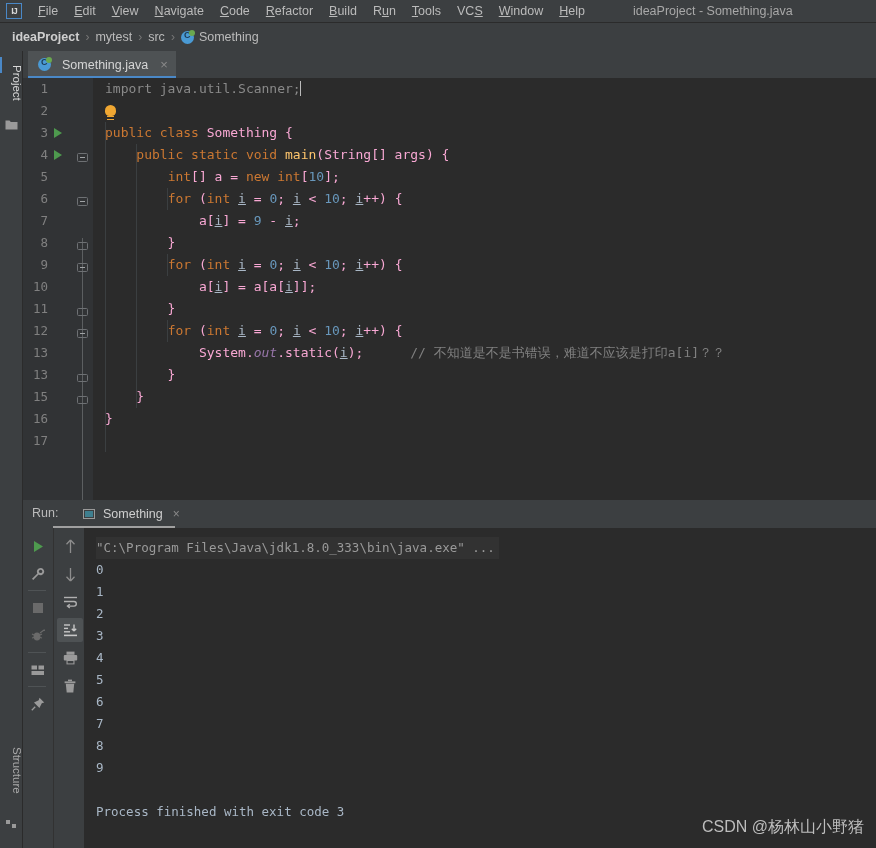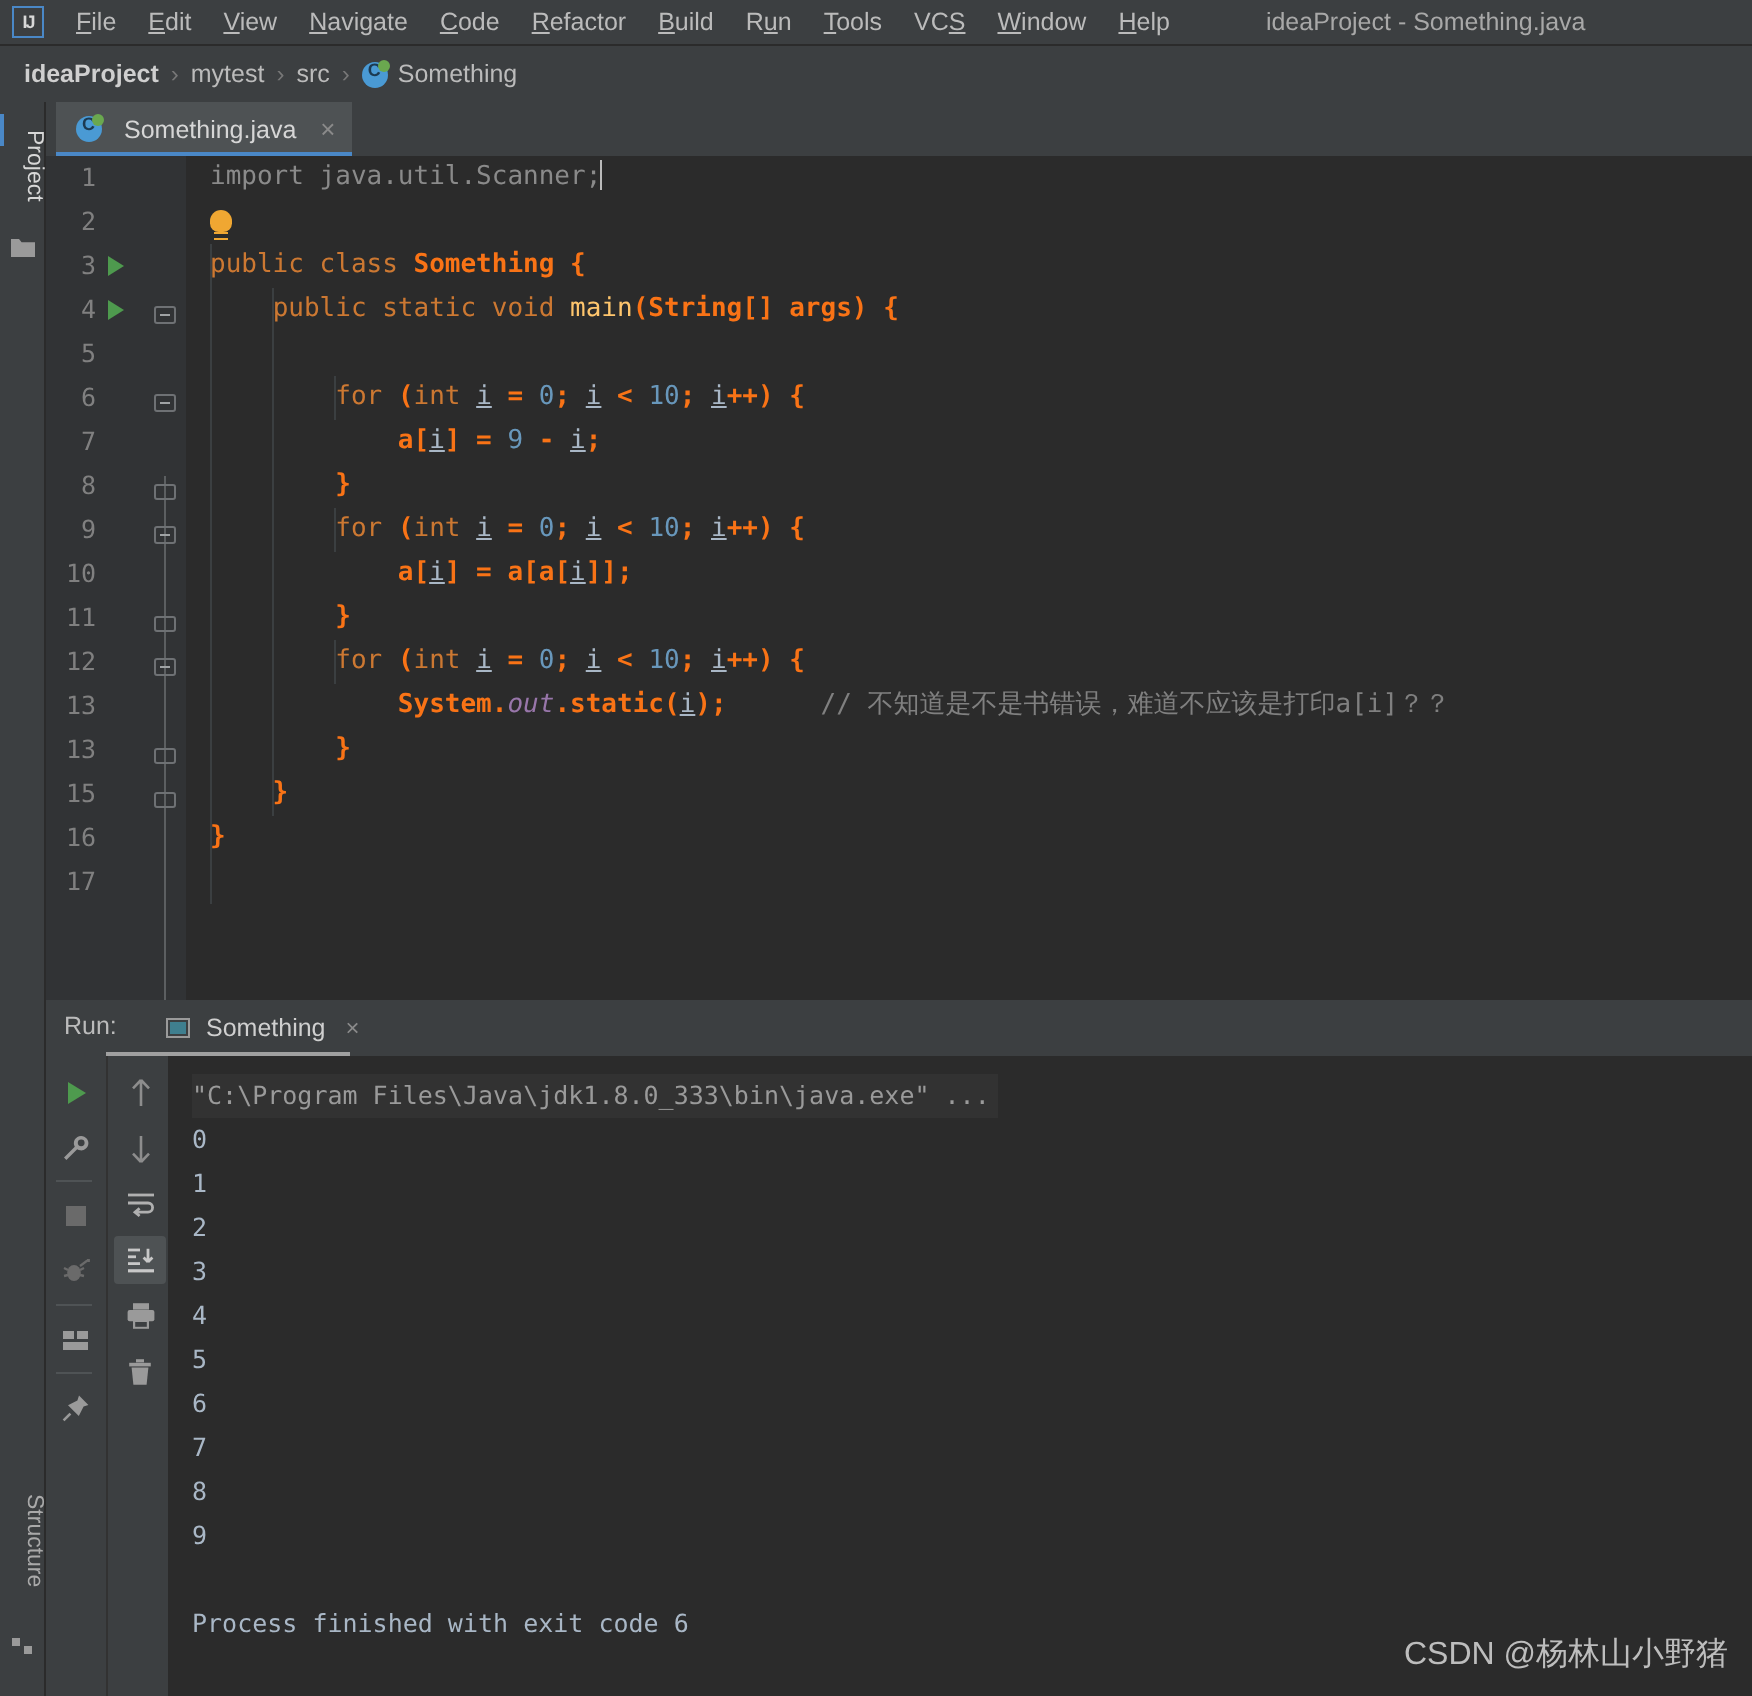--- a/index.html
+++ b/index.html
@@ -116,21 +116,21 @@
     position: absolute; top: 0; left: 70px; width: 783px; height: 422px;
     font-family: "DejaVu Sans Mono", monospace; font-size: 13px;
     line-height: 22px; white-space: pre;
     background: #2b2b2b;
   }
   .cline { position: absolute; left: 12px; height: 22px; white-space: pre; }
   .ind-guide { position: absolute; width: 1px; background: #3b3f41; }
   
   .k  { color: #cc7832; }            
   .n  { color: #6897bb; }            
-  .s  { color: #f97316; font-weight: bold; }            
+  .s  { color: #f9a8d4; }            
   .f  { color: #ffc66d; }            
   .st { color: #9876aa; font-style: italic; }  
   .cm { color: #808080; }            
   .v  { color: #a9b7c6; text-decoration: underline; text-decoration-color:#a9b7c6; }
   .imp{ color: #8a8a8a; text-align: center; }
   .caret {
     display: inline-block; width: 1px; height: 15px; background: #bbbbbb;
     vertical-align: -3px; margin-left: -1px;
   }
   .bulb {
@@ -370,20 +370,21 @@
       <div class="ind-guide" style="left:12px;  top:44px;  height:330px;"></div>
       <div class="ind-guide" style="left:43px;  top:66px;  height:264px;"></div>
       <div class="ind-guide" style="left:74px;  top:110px; height:22px;"></div>
       <div class="ind-guide" style="left:74px;  top:176px; height:22px;"></div>
       <div class="ind-guide" style="left:74px;  top:242px; height:22px;"></div>
 
       <div class="cline" style="top:0px;"><span class="imp">import java.util.Scanner;</span><span class="caret"></span></div>
       <div class="cline" style="top:22px;"></div>
       <div class="cline" style="top:44px;"><span class="k">public class </span><span class="s">Something {</span></div>
       <div class="cline" style="top:66px;"><span class="s">    </span><span class="k">public static void </span><span class="f">main</span><span class="s">(String[] args) {</span></div>
+      <div class="cline" style="top:88px;"><span class="s">        </span><span class="k">int</span><span class="s">[] a = </span><span class="k">new </span><span class="k">int</span><span class="s">[</span><span class="n">10</span><span class="s">];</span></div>
       <div class="cline" style="top:110px;"><span class="s">        </span><span class="k">for </span><span class="s">(</span><span class="k">int </span><span class="v">i</span><span class="s"> = </span><span class="n">0</span><span class="s">; </span><span class="v">i</span><span class="s"> &lt; </span><span class="n">10</span><span class="s">; </span><span class="v">i</span><span class="s">++) {</span></div>
       <div class="cline" style="top:132px;"><span class="s">            a[</span><span class="v">i</span><span class="s">] = </span><span class="n">9</span><span class="s"> - </span><span class="v">i</span><span class="s">;</span></div>
       <div class="cline" style="top:154px;"><span class="s">        }</span></div>
       <div class="cline" style="top:176px;"><span class="s">        </span><span class="k">for </span><span class="s">(</span><span class="k">int </span><span class="v">i</span><span class="s"> = </span><span class="n">0</span><span class="s">; </span><span class="v">i</span><span class="s"> &lt; </span><span class="n">10</span><span class="s">; </span><span class="v">i</span><span class="s">++) {</span></div>
       <div class="cline" style="top:198px;"><span class="s">            a[</span><span class="v">i</span><span class="s">] = a[a[</span><span class="v">i</span><span class="s">]];</span></div>
       <div class="cline" style="top:220px;"><span class="s">        }</span></div>
       <div class="cline" style="top:242px;"><span class="s">        </span><span class="k">for </span><span class="s">(</span><span class="k">int </span><span class="v">i</span><span class="s"> = </span><span class="n">0</span><span class="s">; </span><span class="v">i</span><span class="s"> &lt; </span><span class="n">10</span><span class="s">; </span><span class="v">i</span><span class="s">++) {</span></div>
       <div class="cline" style="top:264px;"><span class="s">            System.</span><span class="st">out</span><span class="s">.</span><span class="s">static(</span><span class="v">i</span><span class="s">);      </span><span class="cm">// 不知道是不是书错误，难道不应该是打印a[i]？？</span></div>
       <div class="cline" style="top:286px;"><span class="s">        }</span></div>
       <div class="cline" style="top:308px;"><span class="s">    }</span></div>
@@ -501,19 +502,19 @@
       <div class="cout" style="top:53px;">1</div>
       <div class="cout" style="top:75px;">2</div>
       <div class="cout" style="top:97px;">3</div>
       <div class="cout" style="top:119px;">4</div>
       <div class="cout" style="top:141px;">5</div>
       <div class="cout" style="top:163px;">6</div>
       <div class="cout" style="top:185px;">7</div>
       <div class="cout" style="top:207px;">8</div>
       <div class="cout" style="top:229px;">9</div>
       <div class="cout" style="top:251px;"></div>
-      <div class="cout" style="top:273px;">Process finished with exit code 6</div>
+      <div class="cout" style="top:273px;">Process finished with exit code 3</div>
     </div>
   </div>
 
   <div class="watermark">CSDN @杨林山小野猪</div>
 
 </div>
 
 </body></html>

